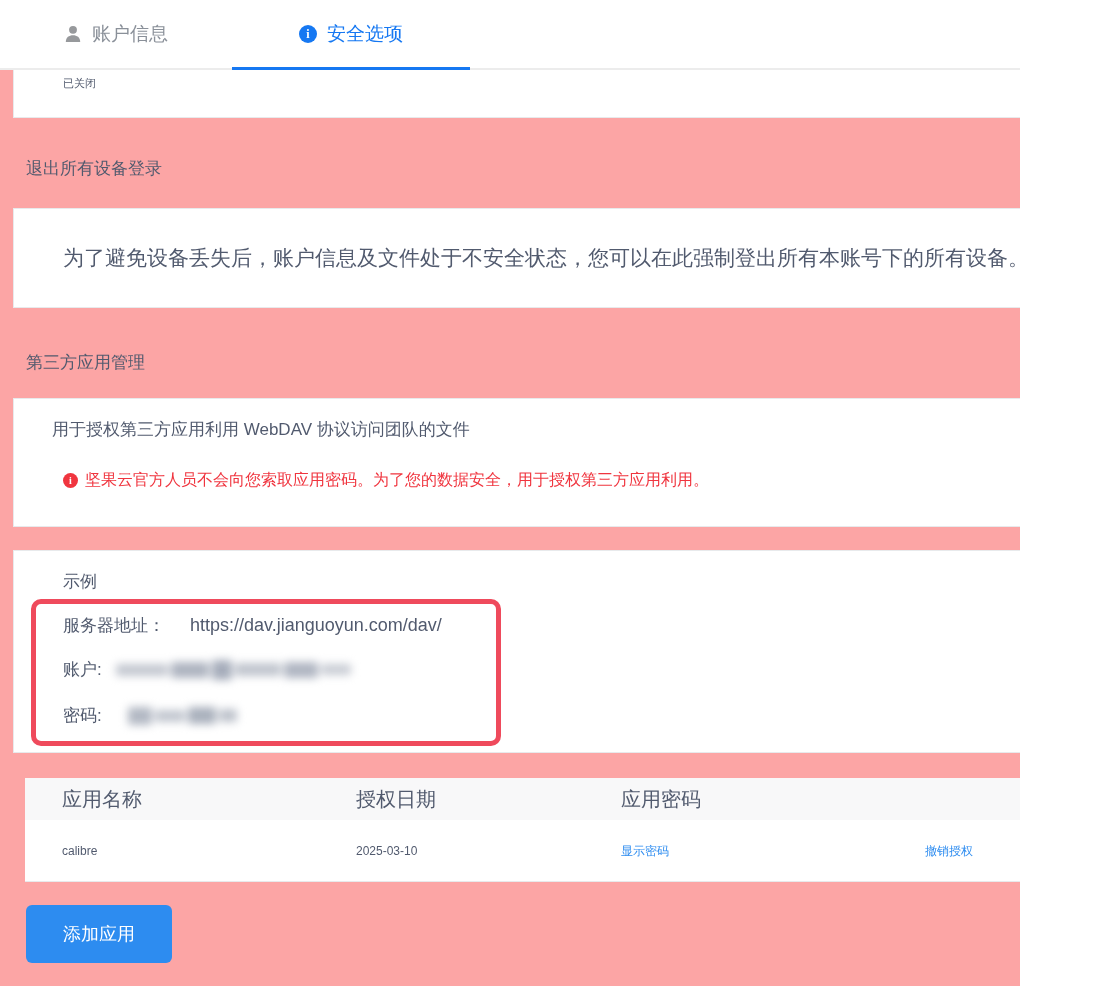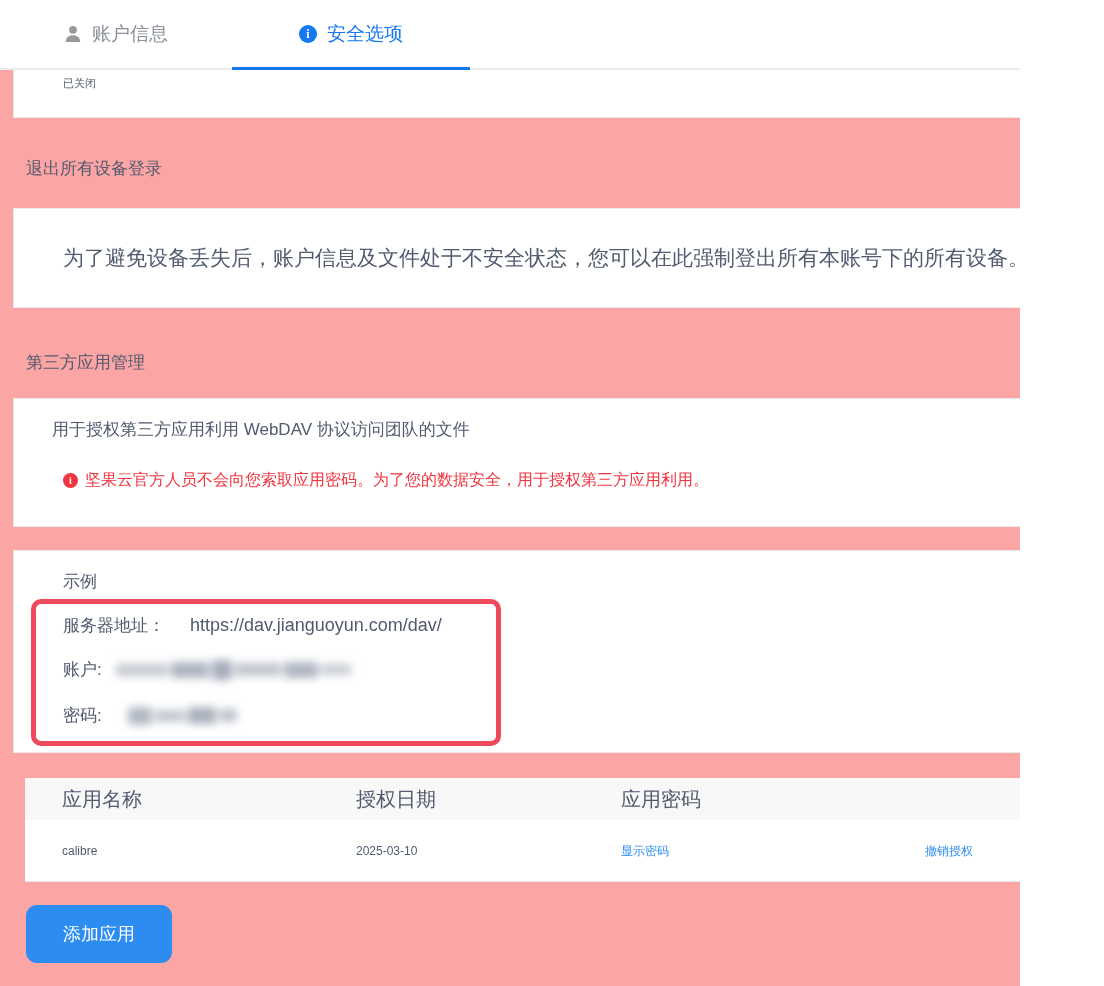--- a/index.html
+++ b/index.html
@@ -93,21 +93,21 @@
   .trow {
     position:relative; height:62px; background:#fff;
     border-bottom:1px solid #e8eaec; font-size:12px;
   }
   .cell { position:absolute; top:50%; transform:translateY(-50%); white-space:nowrap; }
   .c1 { left:37px; } .c2 { left:331px; } .c3 { left:596px; } .c4 { left:900px; }
   .link { color:#2d8cf0; cursor:pointer; }
   
   .add-btn {
     position:absolute; left:26px; top:905px; width:146px; height:58px;
-    background:#2d8cf0; border:none; border-radius:11px;
+    background:#2d8cf0; border:none; border-radius:6px;
     color:#fff; font-size:18px; cursor:pointer;
     font-family:"Liberation Sans","DejaVu Sans",sans-serif;
     display:flex; align-items:center; justify-content:center;
   }
   .person-icon svg { display:block; }
 </style>
 </head>
 <body>
 
 <div id="screen">

